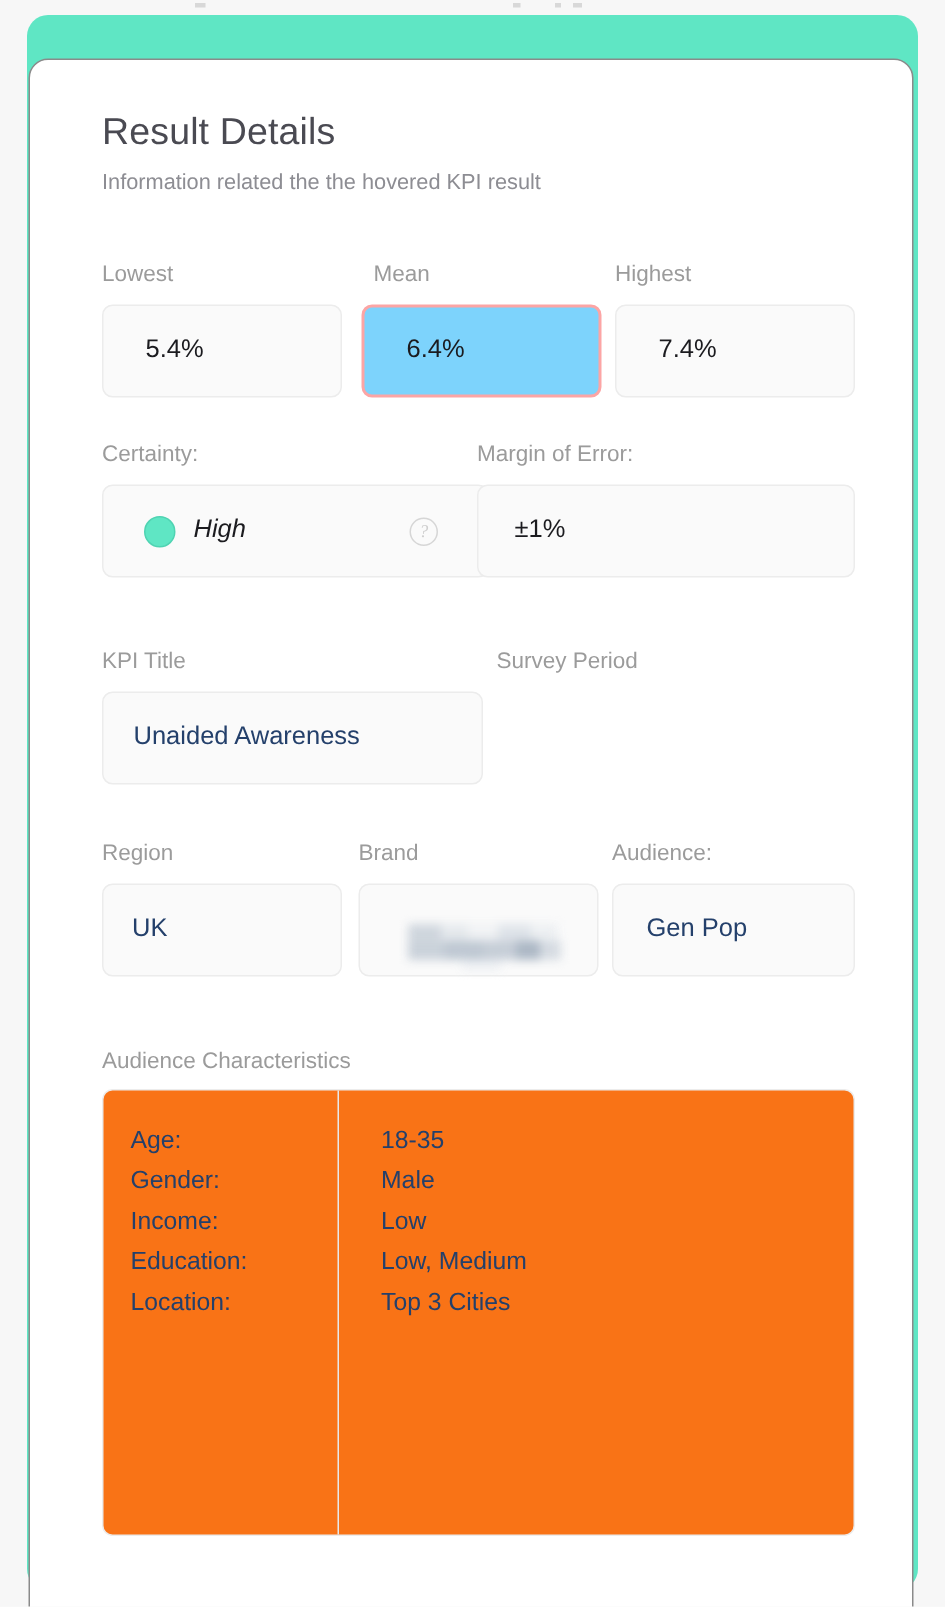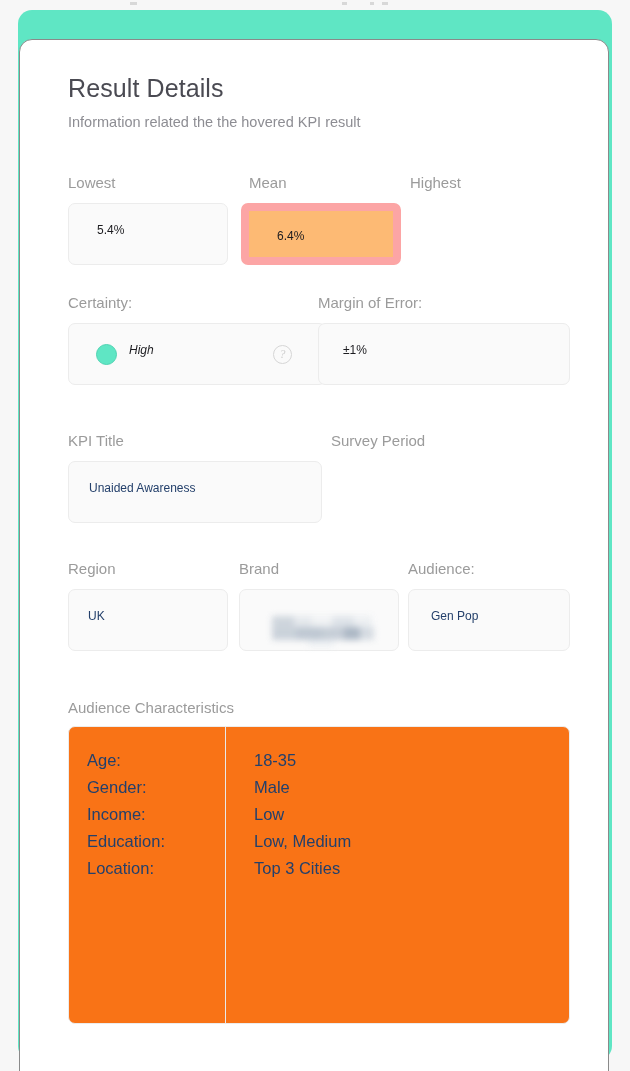--- a/index.html
+++ b/index.html
@@ -81,27 +81,27 @@
 
   .field-box {
     position: absolute;
     background: #fafafa;
     border: 1px solid #ececec;
     border-radius: 7px;
     box-sizing: border-box;
   }
 
   .field-box.highlight {
-    border: 8px solid #fca5a5;
-    background: #fdba74;
+    border: 2px solid #fca5a5;
+    background: #7dd3fc;
   }
 
   .field-value {
     position: absolute;
-    font-size: 12px;
+    font-size: 17px;
     white-space: nowrap;
   }
 
   .value-dark {
     color: #1b1b1f;
   }
 
   .value-navy {
     color: #24406b;
   }
@@ -241,20 +241,23 @@
       <div class="field-box" style="left:48px; top:163px; width:160px; height:62px;">
         <div class="field-value value-dark" style="left:28px; top:19px;">5.4%</div>
       </div>
 
       <div class="field-label" style="left:229px; top:134px;">Mean</div>
       <div class="field-box highlight" style="left:221px; top:163px; width:160px; height:62px;">
         <div class="field-value value-dark" style="left:28px; top:18px;">6.4%</div>
       </div>
 
       <div class="field-label" style="left:390px; top:134px;">Highest</div>
+      <div class="field-box" style="left:390px; top:163px; width:160px; height:62px;">
+        <div class="field-value value-dark" style="left:28px; top:19px;">7.4%</div>
+      </div>
 
       <div class="field-label" style="left:48px; top:254px;">Certainty:</div>
       <div class="field-box" style="left:48px; top:283px; width:258px; height:62px;font-style:italic;">
         <span class="dot" style="left:27px; top:20px;"></span>
         <div class="field-value value-dark" style="left:60px; top:19px;">High</div>
         <span class="help-icon" style="left:204px; top:21px;">?</span>
       </div>
 
       <div class="field-label" style="left:298px; top:254px;">Margin of Error:</div>
       <div class="field-box" style="left:298px; top:283px; width:252px; height:62px;">

